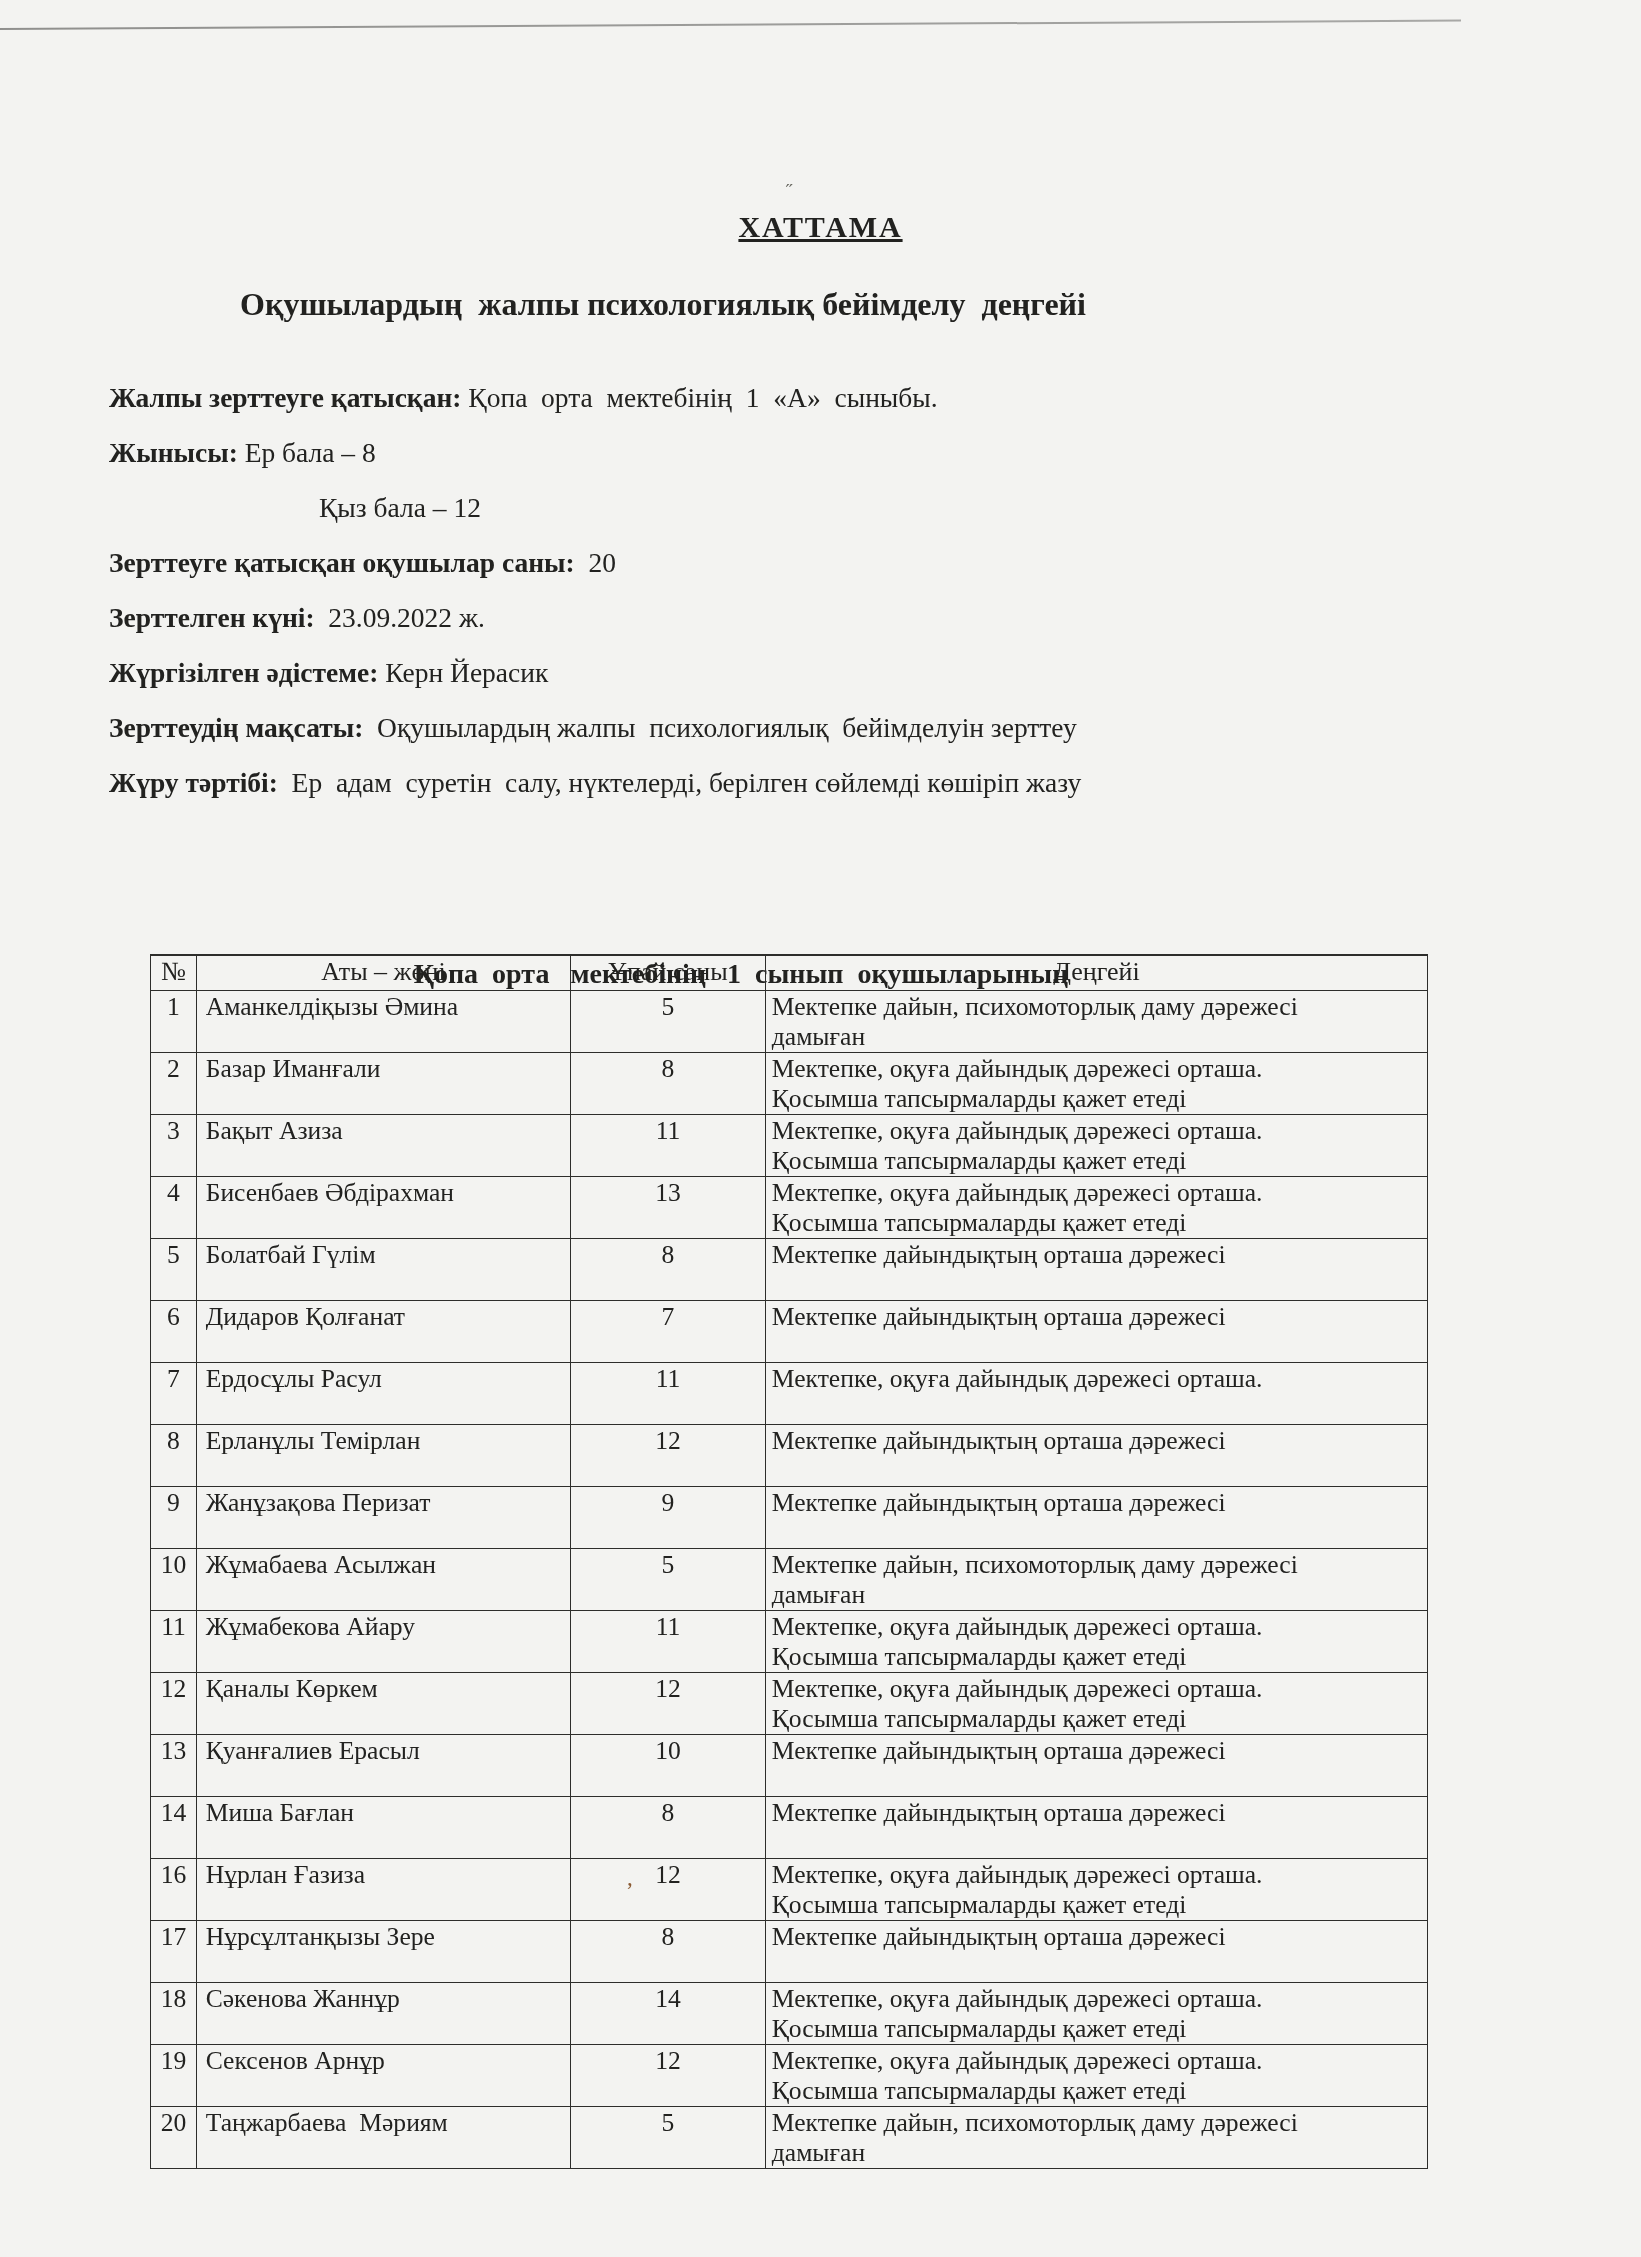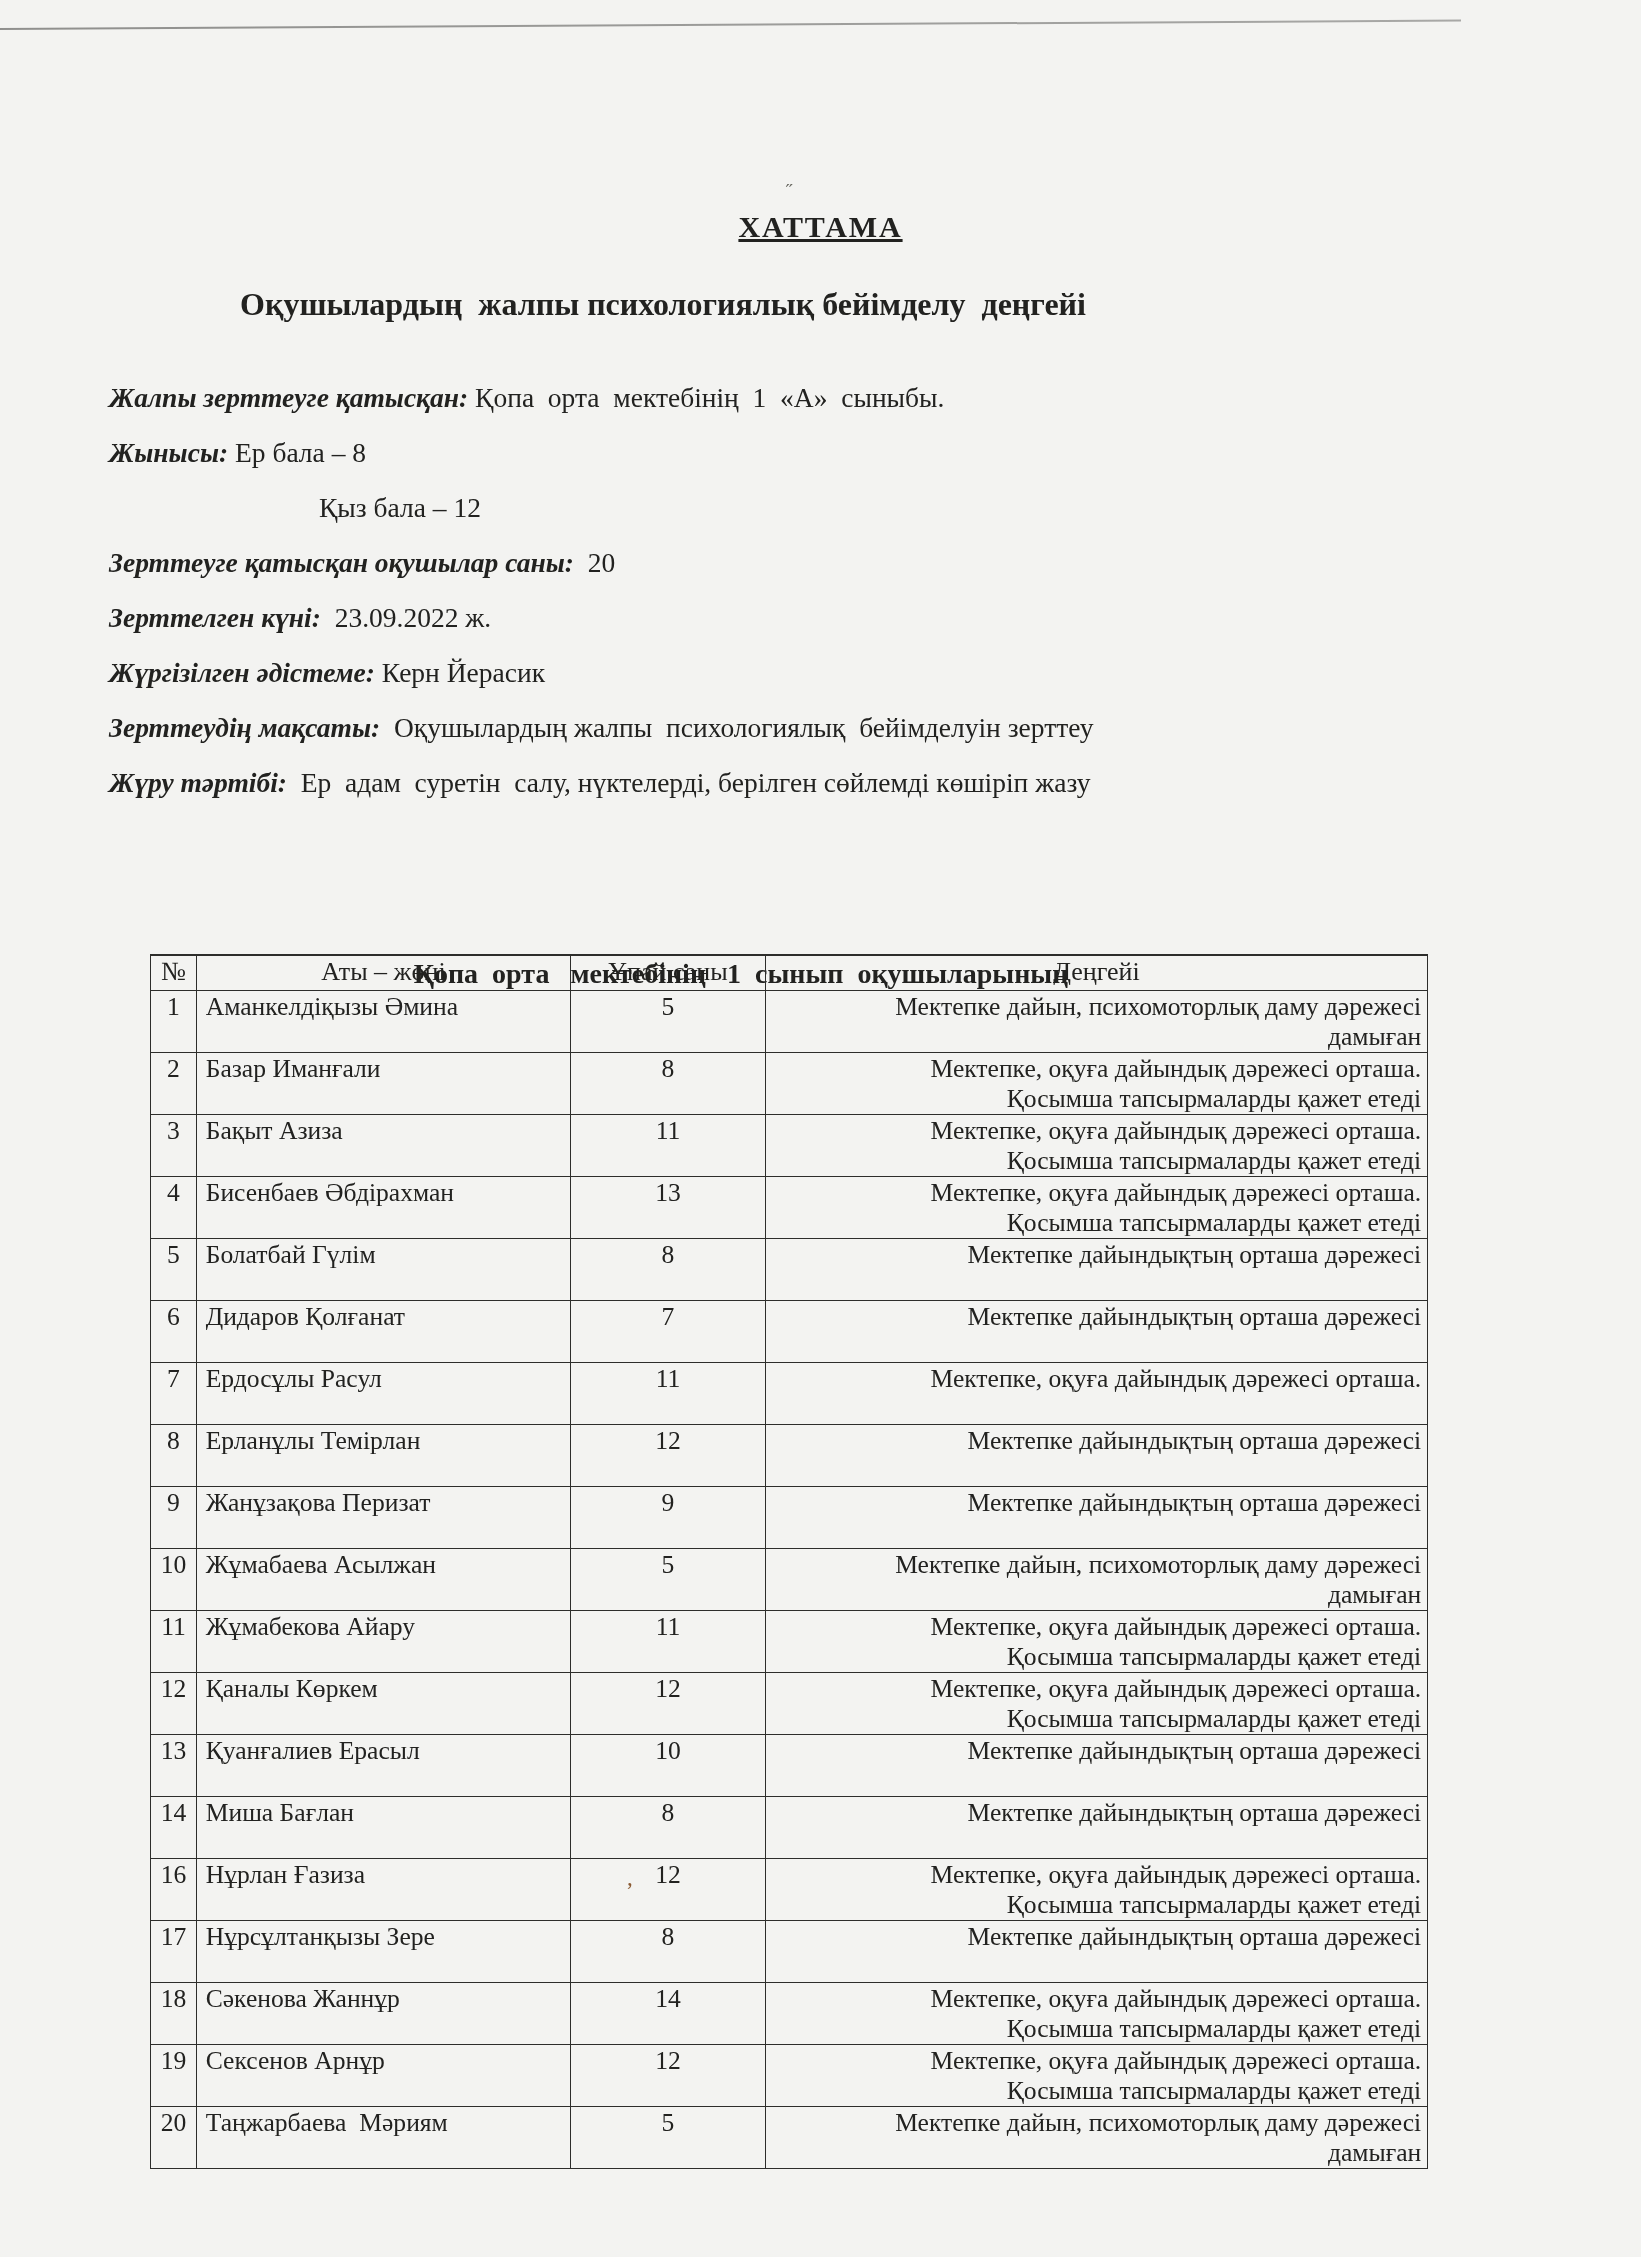--- a/index.html
+++ b/index.html
@@ -23,21 +23,21 @@
     white-space:pre-wrap;
     text-decoration:underline;
   }
   .doc-subtitle {
     position:absolute; top:286px; left:0; width:1326px;
     text-align:center; font-size:32px; font-weight:bold;
     white-space:pre-wrap;
   }
   .meta { position:absolute; left:109px; top:370px; width:1429px; }
   .meta-line { font-size:27.5px; line-height:55px; white-space:pre-wrap; }
-  .meta-line .label { font-weight:bold;font-style:italic; }
+  .meta-line .label { font-weight:bold; }
   .meta-line.indent { padding-left:210px; }
   .table-title {
     position:absolute; top:864px; left:0; width:1482px;
     text-align:center; font-size:28px; font-weight:bold; line-height:44px;
     white-space:pre-wrap;
   }
   table.adapt {
     position:absolute; left:150px; top:954px; width:1277px;
     border-collapse:collapse; table-layout:fixed;
     border:1.9px solid #2d2d2b; border-top-width:2.9px;
@@ -51,21 +51,21 @@
     vertical-align:top; font-size:25.6px; line-height:30px;
     height:62px; padding-top:1px;
   }
   col.w-num   { width:46px; }
   col.w-name  { width:374px; }
   col.w-score { width:195px; }
   col.w-level { width:662px; }
   td.c-num  { text-align:center; }
   td.c-name { text-align:left; padding-left:8.7px; white-space:pre-wrap; }
   td.c-score{ text-align:center; position:relative; }
-  td.c-level{ text-align:right; padding-left:5.8px; padding-right:5.8px; }
+  td.c-level{ text-align:left; padding-left:5.8px; padding-right:5.8px; }
   .score-mark {
     position:absolute; left:56px; top:7.7px;
     color:#8a5a33; font-size:23px; line-height:23px;
   }
   .artifact { position:absolute; color:#66665f; }
   .artifact.a-subtitle { top:180px; left:786px; font-size:19.3px; }
   .artifact.a-apos { top:390px; left:716px; font-size:19.3px; }
 </style>
 </head>
 <body>

